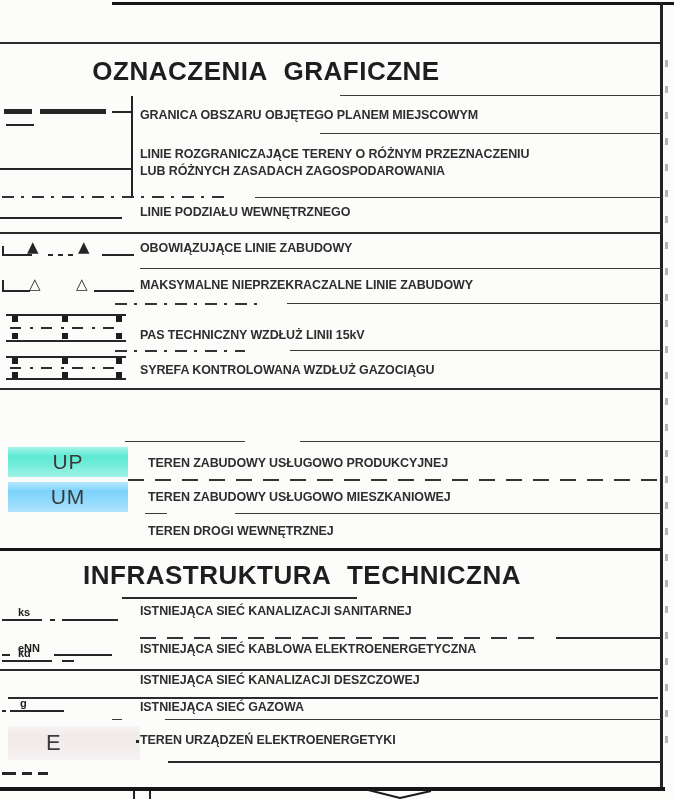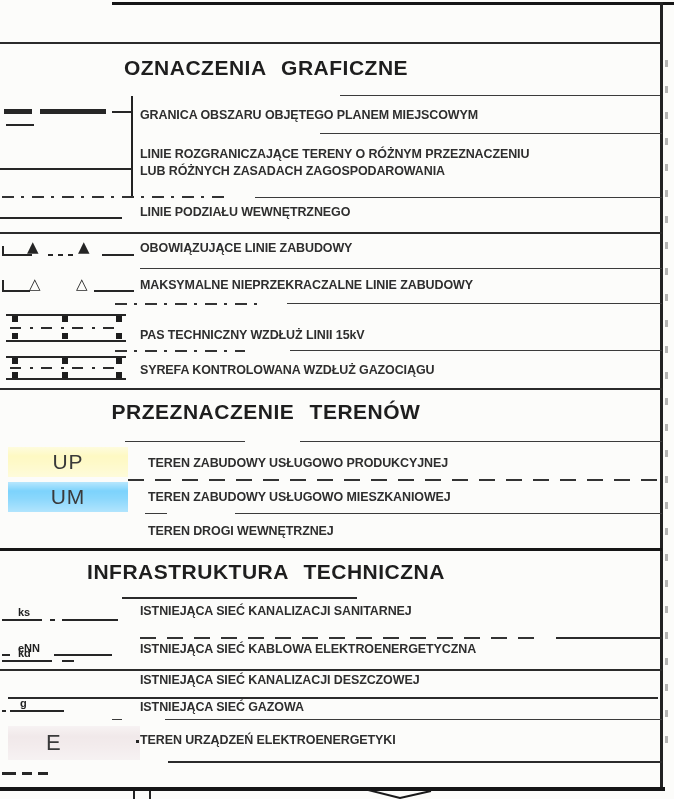--- a/index.html
+++ b/index.html
@@ -10,21 +10,21 @@
   }
   .bar { position:absolute; background:#262626; display:block; }
   .hline { position:absolute; background:#3b3b3b; height:1px; }
   .hline.med { height:2px; background:#2b2b2b; }
   .hline.thick { height:3px; background:#161616; }
   .hline.dashes { background:repeating-linear-gradient(90deg,#333 0 16px,transparent 16px 27px); height:2px; }
   .hline.dashdot { background:repeating-linear-gradient(90deg,#333 0 12px,transparent 12px 19px,#333 19px 22px,transparent 22px 30px); height:2px; }
   .vline { position:absolute; background:#222; width:2px; }
   .section-title {
     position:absolute; left:0; width:532px; text-align:center;
-    font-weight:700; font-size:21px; letter-spacing:.5px; word-spacing:9px;
+    font-weight:700; font-size:26px; letter-spacing:.5px; word-spacing:9px;
     color:#1e1e1e; white-space:nowrap;
   }
   .row-label {
     position:absolute; left:140px; font-weight:700; font-size:13px;
     letter-spacing:-.1px; color:#2e2e2e; white-space:nowrap;
     transform:scaleX(.96); transform-origin:left top;
   }
   .row-label.wrap { white-space:pre-line; width:520px; line-height:1.3; }
   .sym { position:absolute; }
   .sq { position:absolute; width:6px; height:6px; background:#1d1d1d; }
@@ -123,41 +123,40 @@
     <i class="sq" style="left:110px;top:2px;"></i>
     <i class="dash-mid" style="left:4px;top:11px;width:112px;"></i>
     <i class="sq" style="left:6px;top:16px;"></i>
     <i class="sq" style="left:56px;top:16px;"></i>
     <i class="sq" style="left:110px;top:16px;"></i>
     <i class="bar" style="left:0;top:22px;width:120px;height:2px;"></i>
   </div>
   <div class="row-label" style="top:362px;">SYREFA KONTROLOWANA WZDŁUŻ GAZOCIĄGU</div>
   <div class="hline med" style="top:388px;left:0;width:662px;"></div>
 
-  <div class="section-title" style="top:400px;">PRZEZNACZENIE TERENÓW</div>
   <div class="hline" style="top:441px;left:125px;width:120px;"></div>
   <div class="hline" style="top:441px;left:300px;width:362px;"></div>
 
-  <div class="swatch" style="top: 447px; background-color: #fef9c3;">
+  <div class="swatch" style="top: 447px; background-color: #5eead4;">
     <span>UP</span>
   </div>
   <div class="row-label" style="top:455px;left:148px;">TEREN ZABUDOWY USŁUGOWO PRODUKCYJNEJ</div>
   <div class="hline dashes" style="top:479px;left:128px;width:534px;"></div>
 
   <div class="swatch" style="top: 482px; background-color: #7dd3fc;">
     <span>UM</span>
   </div>
   <div class="row-label" style="top:489px;left:148px;">TEREN ZABUDOWY USŁUGOWO MIESZKANIOWEJ</div>
   <div class="hline" style="top:513px;left:145px;width:22px;"></div>
   <div class="hline" style="top:513px;left:235px;width:427px;"></div>
 
   <div class="row-label" style="top:523px;left:148px;">TEREN DROGI WEWNĘTRZNEJ</div>
   <div class="hline thick" style="top:548px;left:0;width:662px;"></div>
 
-  <div class="section-title" style="top:560px;">INFRASTRUKTURA TECHNICZNA</div>
+  <div class="section-title" style="top:560px;padding-left:36px;">INFRASTRUKTURA TECHNICZNA</div>
   <div class="hline med" style="top:597px;left:122px;width:235px;"></div>
 
   <div class="sym" style="left:2px;top:606px;width:130px;height:20px;">
     <span class="infra-code" style="left:16px;top:0;">ks</span>
     <i class="bar" style="left:0;top:13px;width:40px;height:2px;"></i>
     <i class="bar" style="left:48px;top:13px;width:5px;height:2px;"></i>
     <i class="bar" style="left:60px;top:13px;width:56px;height:2px;"></i>
   </div>
   <div class="row-label" style="top:603px;">ISTNIEJĄCA SIEĆ KANALIZACJI SANITARNEJ</div>
   <div class="hline dashes" style="top:637px;left:140px;width:400px;"></div>

